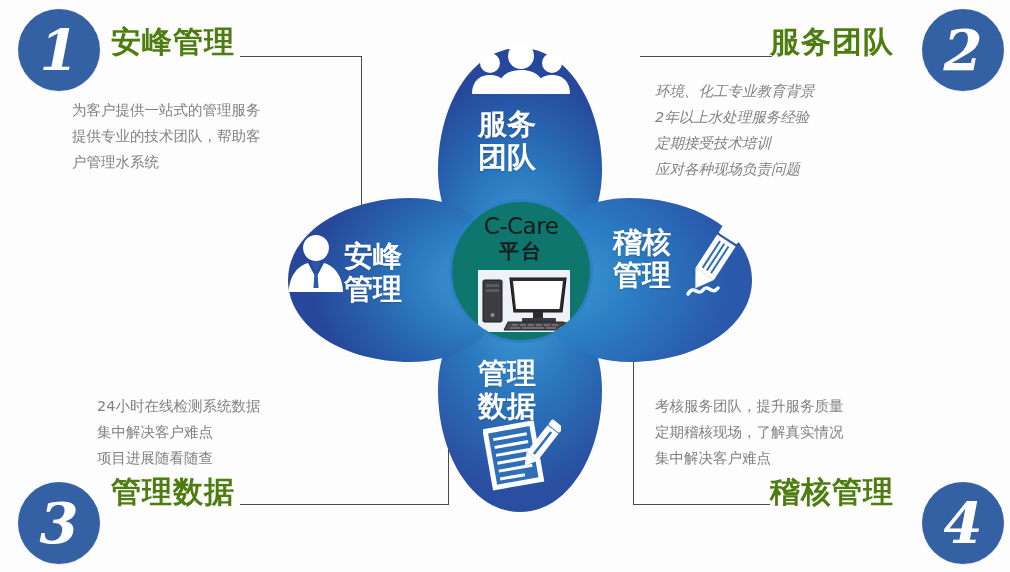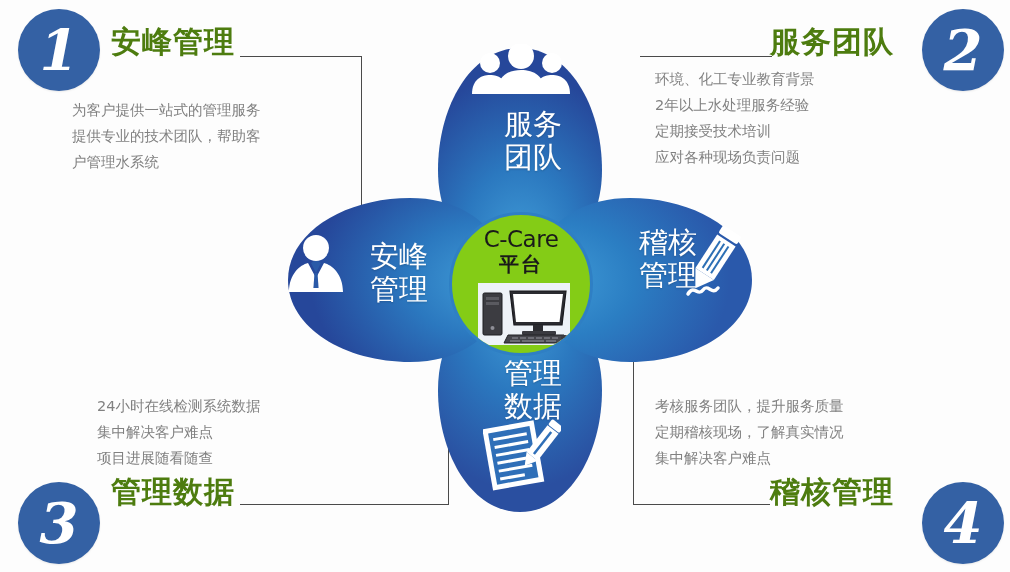--- a/index.html
+++ b/index.html
@@ -49,21 +49,21 @@
   .sec-body{
     position:absolute;
     color:#818181;
     font-size:14.5px;
     line-height:26px;
     white-space:nowrap;
     user-select:none;
   }
   .sec-body div{white-space:nowrap;}
   #body-1{left:72px;top:97px;}
-  #body-2{left:655px;top:66px;}
+  #body-2{left:655px;top:78px;font-style:italic;}
   #body-3{left:97px;top:393px;}
   #body-4{left:655px;top:393px;}
 
   
   .conn{position:absolute;background:#4a4a4a;}
   .conn.h{height:1px;}
   .conn.v{width:1px;}
 
   
   #c1h{left:240px;top:56px;width:122px;}
@@ -77,38 +77,38 @@
   #c4v{left:633px;top:338px;height:167px;}
   #c4h{left:633px;top:504px;width:137px;}
 
   
   #flower{position:absolute;left:250px;top:10px;width:540px;height:540px;}
   #flower svg{display:block;}
 
   .petal-label{
     position:absolute;
     color:#ffffff;
-    font-weight:normal;
+    font-weight:bold;
     font-size:29px;
     line-height:33px;
-    text-align:right;
+    text-align:left;
     text-shadow:0 1px 2px rgba(0,0,0,0.18);
     user-select:none;
     pointer-events:none;
   }
   #lab-top{left:478px;top:108px;width:84px;}
   #lab-left{left:344px;top:240px;width:84px;}
   #lab-right{left:613px;top:226px;width:84px;}
   #lab-bottom{left:478px;top:357px;width:84px;}
 
   
   #hub{
-    position:absolute;left:449px;top:212px;width:144px;height:144px;
+    position:absolute;left:449px;top:199px;width:144px;height:144px;
     border-radius:50%;
-    background:#84cc16;
+    background:#0f766e;
     border:3px solid #2f7fc4;
     box-sizing:border-box;
     overflow:hidden;
   }
   #hub-text{
     position:absolute;left:0;top:12px;width:100%;
     text-align:center;color:#1a1a1a;
     font-size:23px;line-height:25px;font-weight:normal;
     letter-spacing:-0.5px;
     user-select:none;

